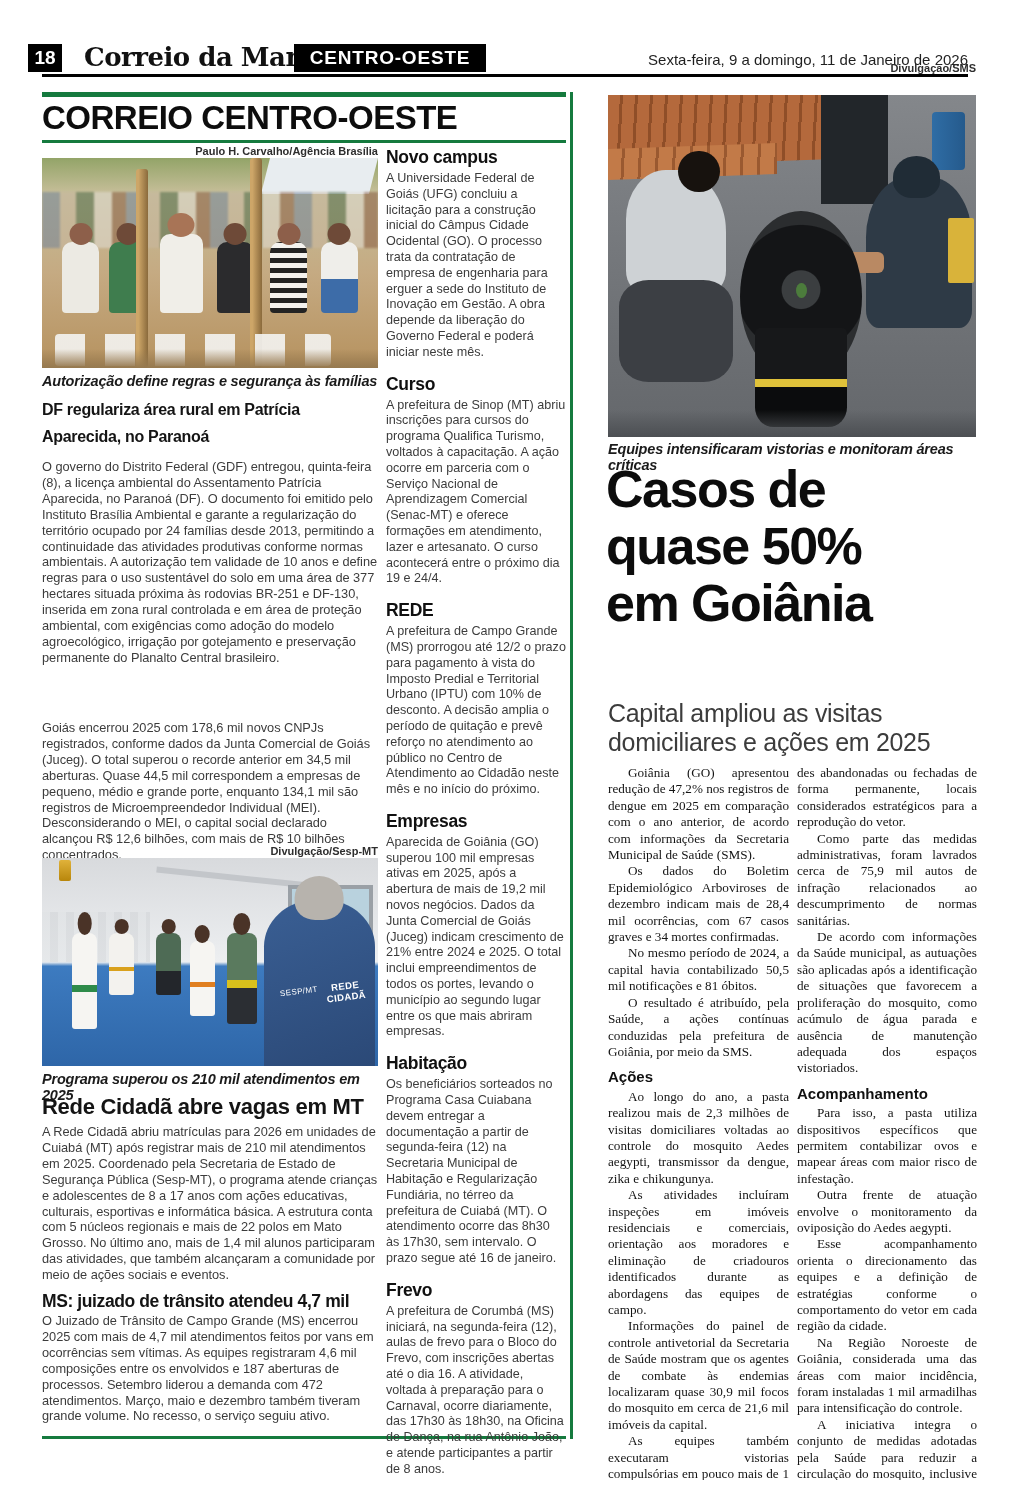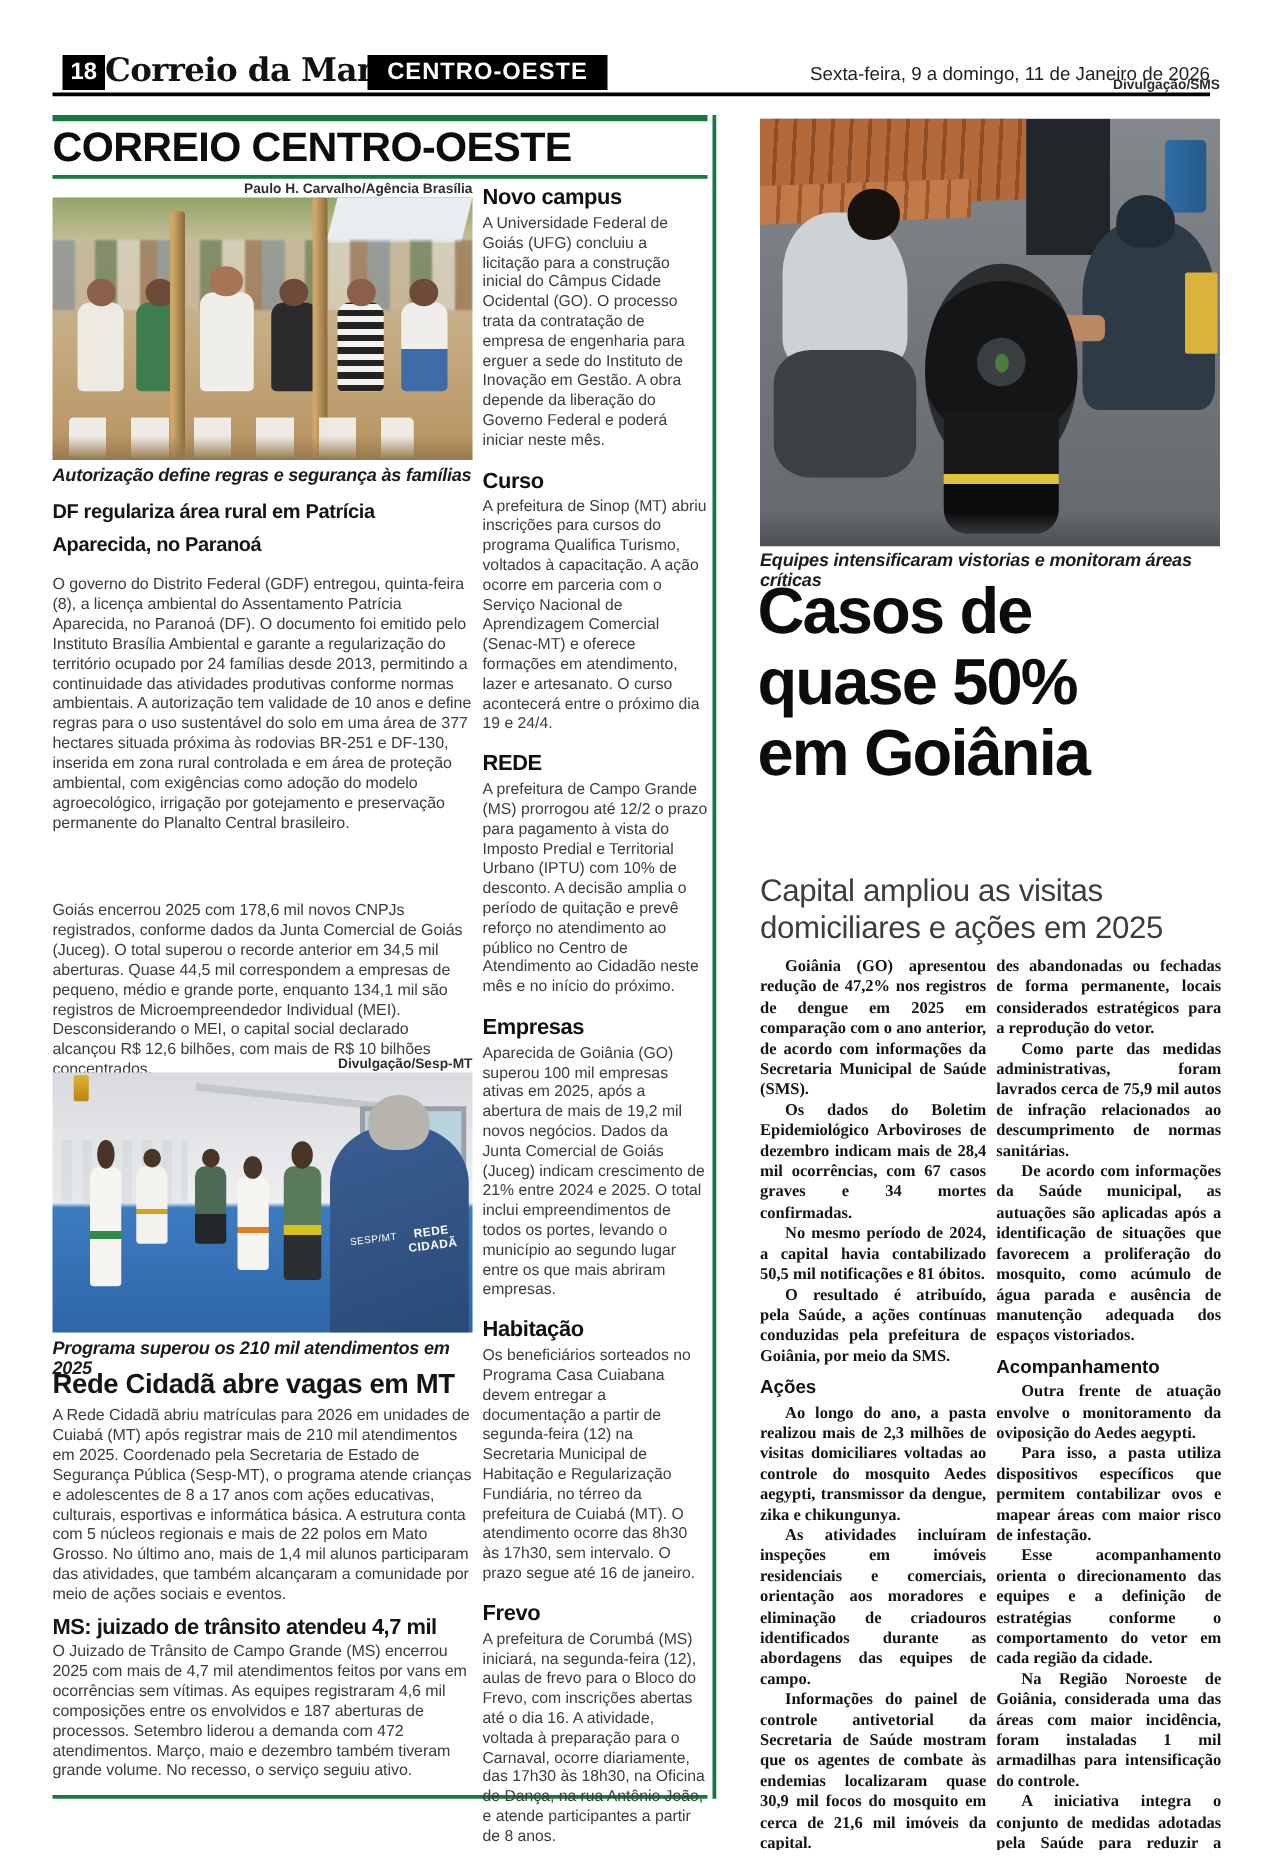--- a/index.html
+++ b/index.html
@@ -1,21 +1,21 @@
 <!DOCTYPE html>
 <html lang="pt-BR"><head>
 <meta charset="utf-8">
 <style>
   html,body{margin:0;padding:0;background:#fff;}
   .page{position:relative;width:1010px;height:1488px;background:#ffffff;overflow:hidden;
         font-family:"Liberation Sans", sans-serif;color:#1a1a1a;}
   .abs{position:absolute;}
 
   
-  .pagenum{left:50px;top:44px;width:34px;height:28px;background:#000;color:#fff;
+  .pagenum{left:28px;top:44px;width:34px;height:28px;background:#000;color:#fff;
            font-weight:700;font-size:19px;display:flex;align-items:center;justify-content:center;}
   .brand{left:84px;top:42px;font-family:"DejaVu Serif", serif;font-weight:700;
          font-size:26px;letter-spacing:-0.5px;color:#111;}
   .sectiontag{left:294px;top:44px;width:192px;height:28px;background:#000;color:#fff;
               font-weight:700;font-size:19px;letter-spacing:0.8px;display:flex;
               align-items:center;justify-content:center;}
   .edition-date{right:42px;top:51px;font-size:15px;color:#1f1f1f;}
   .header-rule{left:42px;top:74px;width:926px;height:3px;background:#000;}
 
   
@@ -43,21 +43,21 @@
 
   
   .main-credit{left:608px;top:62px;width:368px;}
   .main-caption{left:608px;top:441px;width:368px;}
   .main-headline{left:606px;top:461px;width:372px;font-weight:700;font-size:52px;
                  line-height:57px;letter-spacing:-1.5px;color:#0c0c0c;}
   .main-subhead{left:608px;top:699px;width:368px;font-size:25px;line-height:29px;
                 color:#3c3c3c;letter-spacing:-0.3px;}
   .scol{top:765px;height:715px;overflow:hidden;font-family:"Liberation Serif", serif;
         font-size:13.2px;line-height:16.4px;color:#141414;}
-  .scol p{margin:0;text-indent:20px;text-align:justify;font-weight:bold;}
+  .scol p{margin:0;text-indent:20px;text-align:justify;}
   .scol .col-sub{font-family:"Liberation Sans", sans-serif;font-weight:700;font-size:15px;
                  color:#111;margin:9px 0 3px 0;text-indent:0;}
   .scol1{left:608px;width:181px;}
   .scol2{left:797px;width:180px;}
 
   
   .photo{overflow:hidden;}
   .photo *{position:absolute;}
 
   
@@ -272,20 +272,20 @@
     <p>As atividades incluíram inspeções em imóveis residenciais e comerciais, orientação aos moradores e eliminação de criadouros identificados durante as abordagens das equipes de campo.</p>
     <p>Informações do painel de controle antivetorial da Secretaria de Saúde mostram que os agentes de combate às endemias localizaram quase 30,9 mil focos do mosquito em cerca de 21,6 mil imóveis da capital.</p>
     <p>As equipes também executaram vistorias compulsórias em pouco mais de 1 mil proprieda-</p>
   </div>
 
   <div class="abs scol scol2">
     <p style="text-indent:0;">des abandonadas ou fechadas de forma permanente, locais considerados estratégicos para a reprodução do vetor.</p>
     <p>Como parte das medidas administrativas, foram lavrados cerca de 75,9 mil autos de infração relacionados ao descumprimento de normas sanitárias.</p>
     <p>De acordo com informações da Saúde municipal, as autuações são aplicadas após a identificação de situações que favorecem a proliferação do mosquito, como acúmulo de água parada e ausência de manutenção adequada dos espaços vistoriados.</p>
     <div class="col-sub">Acompanhamento</div>
+    <p>Para isso, a pasta utiliza dispositivos específicos que permitem contabilizar ovos e mapear áreas com maior risco de infestação.</p>
     <p>Outra frente de atuação envolve o monitoramento da oviposição do Aedes aegypti.</p>
-    <p>Para isso, a pasta utiliza dispositivos específicos que permitem contabilizar ovos e mapear áreas com maior risco de infestação.</p>
     <p>Esse acompanhamento orienta o direcionamento das equipes e a definição de estratégias conforme o comportamento do vetor em cada região da cidade.</p>
     <p>Na Região Noroeste de Goiânia, considerada uma das áreas com maior incidência, foram instaladas 1 mil armadilhas para intensificação do controle.</p>
     <p>A iniciativa integra o conjunto de medidas adotadas pela Saúde para reduzir a circulação do mosquito, inclusive em períodos de estiagem, quando a prevenção segue em execução.</p>
   </div>
 
 </div>
 
 </body></html>

